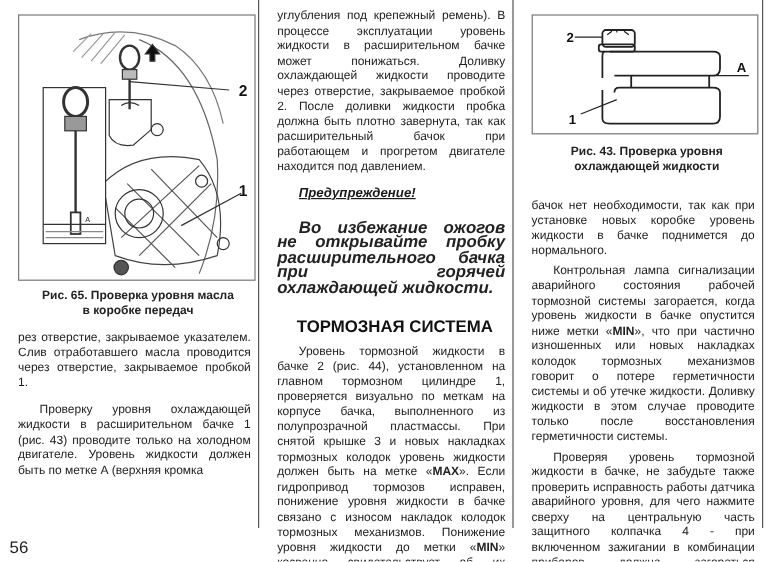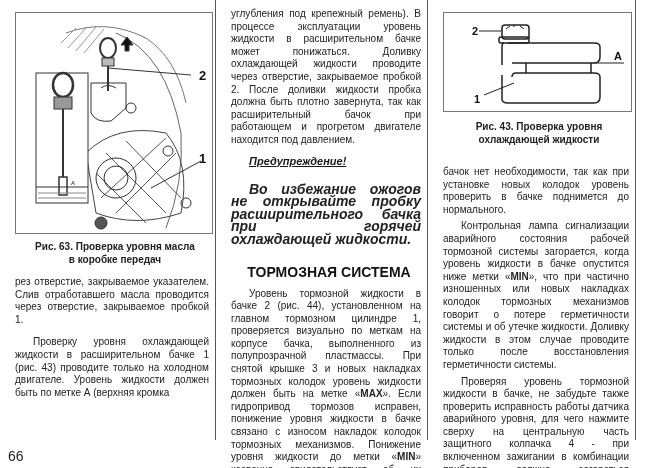--- a/index.html
+++ b/index.html
@@ -60,21 +60,21 @@
 
         <line x1="92" y1="55" x2="175" y2="62"></line>
         <line x1="135" y1="175" x2="185" y2="148"></line>
       </g>
       <text x="183" y="67" font-family="Liberation Sans, sans-serif" font-size="13" font-weight="bold" fill="#111">2</text>
       <text x="183" y="150" font-family="Liberation Sans, sans-serif" font-size="13" font-weight="bold" fill="#111">1</text>
       <text x="55" y="172" font-family="Liberation Sans, sans-serif" font-size="6" fill="#111">A</text>
     </svg>
   </div>
   <div style="margin-top:6px">
-    <div class="cap">Рис. 63. Проверка уровня масла</div>
+    <div class="cap">Рис. 65. Проверка уровня масла</div>
     <div class="cap">в коробке передач</div>
   </div>
   <p class="p" style="margin-top:10px;margin-right:6px">рез отверстие, закрываемое указателем. Слив отработавшего масла проводится через отверстие, закрываемое пробкой 1.</p>
   <p class="p ind" style="margin-top:10px;margin-right:6px">Проверку уровня охлаждающей жидкости в расширительном бачке 1 (рис. 43) проводите только на холодном двигателе. Уровень жидкости должен быть по метке А (верхняя кромка</p>
 </div>
 
 <div class="col col2">
   <p class="p" style="margin-top:8px;margin-right:6px">углубления под крепежный ремень). В процессе эксплуатации уровень жидкости в расширительном бачке может понижаться. Доливку охлаждающей жидкости проводите через отверстие, закрываемое пробкой 2. После доливки жидкости пробка должна быть плотно завернута, так как расширительный бачок при работающем и прогретом двигателе находится под давлением.</p>
   <p class="warn-title" style="margin-top:8px">Предупреждение!</p>
   <p class="warn p ind" style="margin-top:6px;margin-right:6px">Во избежание ожогов не открывайте пробку расширительного бачка при горячей охлаждающей жидкости.</p>
@@ -98,18 +98,18 @@
       </g>
       <text x="28" y="22" font-family="Liberation Sans, sans-serif" font-size="11" font-weight="bold" fill="#111">2</text>
       <text x="30" y="90" font-family="Liberation Sans, sans-serif" font-size="11" font-weight="bold" fill="#111">1</text>
       <text x="170" y="47" font-family="Liberation Sans, sans-serif" font-size="11" font-weight="bold" fill="#111">A</text>
     </svg>
   </div>
   <div style="margin-top:8px">
     <div class="cap">Рис. 43. Проверка уровня</div>
     <div class="cap">охлаждающей жидкости</div>
   </div>
-  <p class="p" style="margin-top:20px;margin-right:6px">бачок нет необходимости, так как при установке новых колодок уровень проверить в бачке поднимется до нормального.</p>
+  <p class="p" style="margin-top:20px;margin-right:6px">бачок нет необходимости, так как при установке новых коробке уровень жидкости в бачке поднимется до нормального.</p>
   <p class="p ind" style="margin-top:4px;margin-right:6px"><span>Контрольная лампа сигнализации аварийного состояния рабочей тормозной системы загорается, когда уровень жидкости в бачке опустится ниже метки «</span><b class="m">MIN</b><span>», что при частично изношенных или новых накладках колодок тормозных механизмов говорит о потере герметичности системы и об утечке жидкости. Доливку жидкости в этом случае проводите только после восстановления герметичности системы.</span></p>
   <p class="p ind" style="margin-top:4px;margin-right:6px">Проверяя уровень тормозной жидкости в бачке, не забудьте также проверить исправность работы датчика аварийного уровня, для чего нажмите сверху на центральную часть защитного колпачка 4 - при включенном зажигании в комбинации приборов должна загореться контрольная лампа.</p>
 </div>
 
-<div class="pagenum">66</div>
+<div class="pagenum">56</div>
 
 </body></html>

